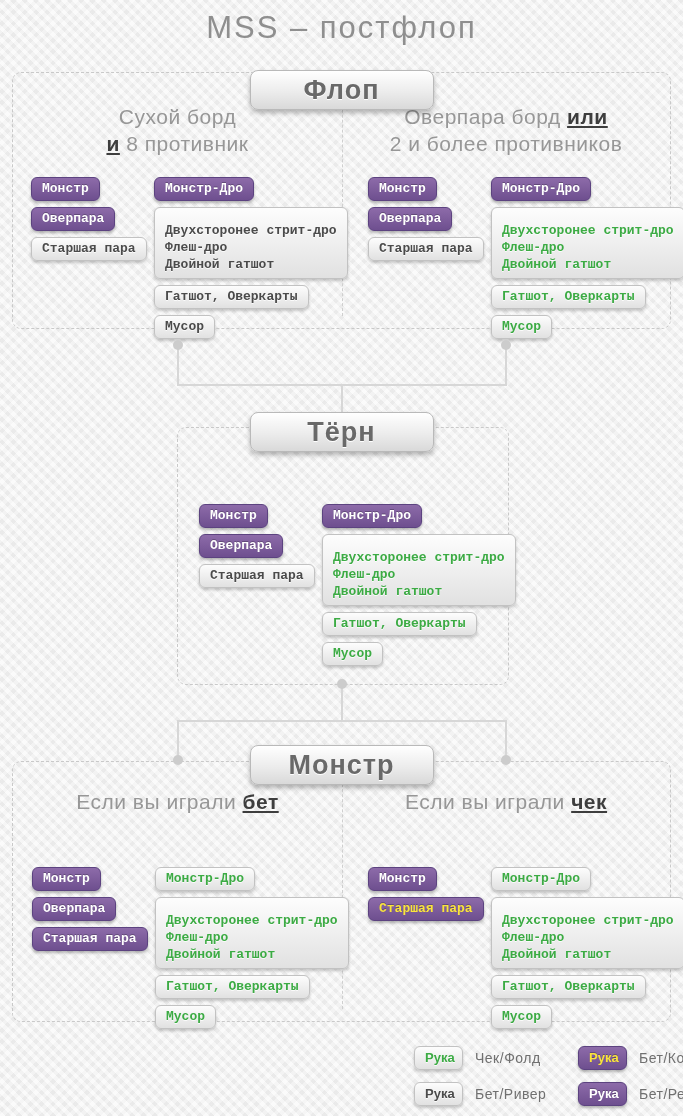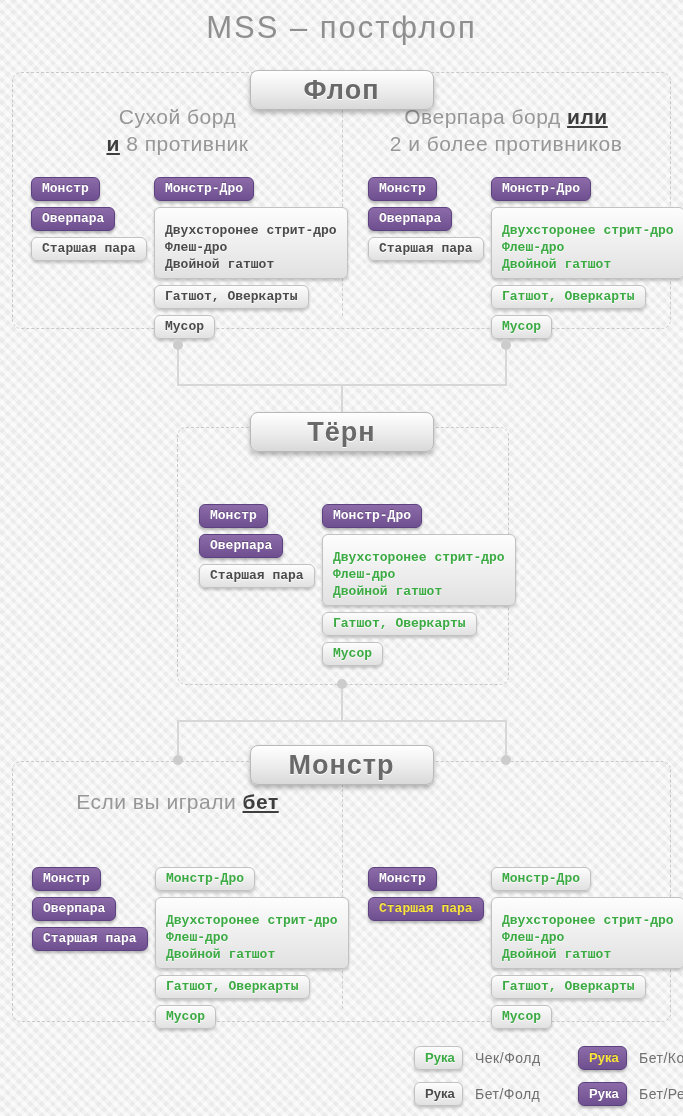--- a/index.html
+++ b/index.html
@@ -189,20 +189,24 @@
             <div>Флеш-дро</div>
             <div>Двойной гатшот</div>
           </div>
           <span class="badge grayb green">Гатшот, Оверкарты</span>
           <span class="badge grayb green">Мусор</span>
         </div>
       </div>
     </div>
 
     <div class="panel" style="left:330px;width:326px;">
+      <div class="panel-heading">
+        <span>Если вы играли</span>
+        <span class="hbold">чек</span>
+      </div>
       <div class="hands-row" style="left:25px;top:105px;">
         <div class="colA">
           <span class="badge purple">Монстр</span>
           <span class="badge purple yellow">Старшая пара</span>
         </div>
         <div class="colB">
           <span class="badge grayb green">Монстр-Дро</span>
           <div class="multibox green">
             <div>Двухсторонее стрит-дро</div>
             <div>Флеш-дро</div>
@@ -234,21 +238,21 @@
   <div class="stage-btn" id="flop-btn">Флоп</div>
   <div class="stage-btn" id="river-btn">Монстр</div>
 
   <div class="legend">
     <div class="legend-row">
       <span class="badge grayb green">Рука</span>
       <span class="legend-label">Чек/Фолд</span>
     </div>
     <div class="legend-row">
       <span class="badge grayb">Рука</span>
-      <span class="legend-label">Бет/Фолд</span>
+      <span class="legend-label">Бет/Ривер</span>
     </div>
     <div class="legend-row">
       <span class="badge purple yellow">Рука</span>
       <span class="legend-label">Бет/Колл</span>
     </div>
     <div class="legend-row">
       <span class="badge purple">Рука</span>
       <span class="legend-label">Бет/Рейз</span>
     </div>
   </div>

